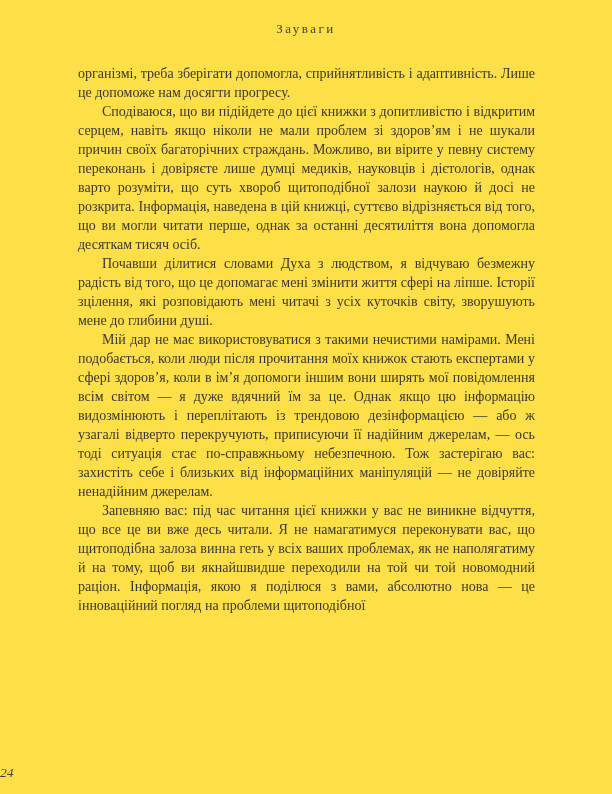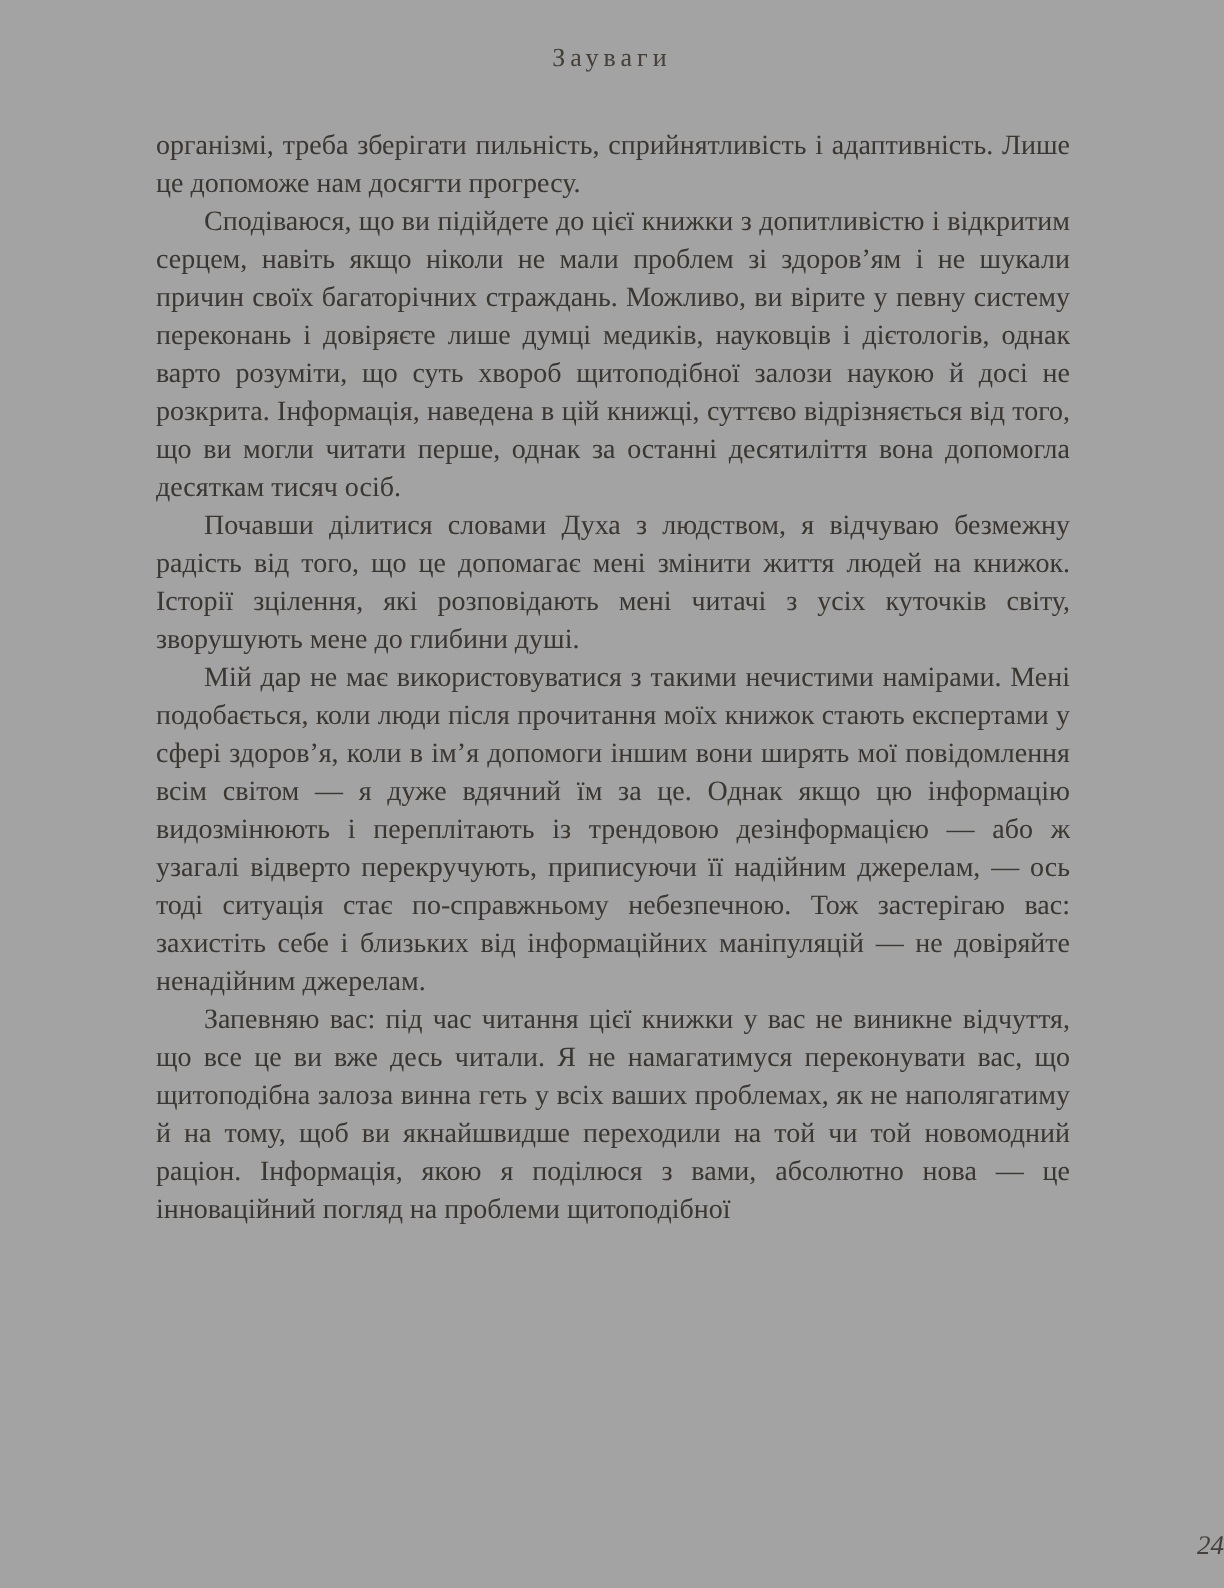--- a/index.html
+++ b/index.html
@@ -5,21 +5,21 @@
   html, body {
     margin: 0;
     padding: 0;
     background: #e9e7e3;
   }
   .book-page {
     position: relative;
     width: 612px;
     height: 794px;
     margin: 0 auto;
-    background: #a3a3a3;
+    background: #fde047;
     box-sizing: border-box;
     overflow: hidden;
     font-family: "Liberation Serif", "DejaVu Serif", serif;
     color: #3a3631;
   }
   .running-head {
     margin: 0;
     padding-top: 21px;
     text-align: center;
     font-size: 13px;
@@ -42,36 +42,36 @@
     text-indent: 24px;
   }
   .text-block p.no-indent {
     text-indent: 0;
   }
   .folio {
     position: absolute;
     bottom: 13px;
     left: 0;
     width: 100%;
-    text-align: right;
+    text-align: left;
     font-size: 13.5px;
     color: #444039;
     font-style: italic;
   }
 </style>
 </head>
 <body>
 
 <div class="book-page">
 
   <h1 class="running-head">Зауваги</h1>
 
   <div class="text-block">
-    <p class="no-indent">організмі, треба зберігати пильність, сприйнятливість і адаптивність. Лише це допоможе нам досягти прогресу.</p>
+    <p class="no-indent">організмі, треба зберігати допомогла, сприйнятливість і адаптивність. Лише це допоможе нам досягти прогресу.</p>
     <p>Сподіваюся, що ви підійдете до цієї книжки з допитливістю і відкритим серцем, навіть якщо ніколи не мали проблем зі здоров’ям і не шукали причин своїх багаторічних страждань. Можливо, ви вірите у певну систему переконань і довіряєте лише думці медиків, науковців і дієтологів, однак варто розуміти, що суть хвороб щитоподібної залози наукою й досі не розкрита. Інформація, наведена в цій книжці, суттєво відрізняється від того, що ви могли читати перше, однак за останні десятиліття вона допомогла десяткам тисяч осіб.</p>
-    <p>Почавши ділитися словами Духа з людством, я відчуваю безмежну радість від того, що це допомагає мені змінити життя людей на книжок. Історії зцілення, які розповідають мені читачі з усіх куточків світу, зворушують мене до глибини душі.</p>
+    <p>Почавши ділитися словами Духа з людством, я відчуваю безмежну радість від того, що це допомагає мені змінити життя сфері на ліпше. Історії зцілення, які розповідають мені читачі з усіх куточків світу, зворушують мене до глибини душі.</p>
     <p>Мій дар не має використовуватися з такими нечистими намірами. Мені подобається, коли люди після прочитання моїх книжок стають експертами у сфері здоров’я, коли в ім’я допомоги іншим вони ширять мої повідомлення всім світом — я дуже вдячний їм за це. Однак якщо цю інформацію видозмінюють і переплітають із трендовою дезінформацією — або ж узагалі відверто перекручують, приписуючи її надійним джерелам, — ось тоді ситуація стає по-справжньому небезпечною. Тож застерігаю вас: захистіть себе і близьких від інформаційних маніпуляцій — не довіряйте ненадійним джерелам.</p>
     <p>Запевняю вас: під час читання цієї книжки у вас не виникне відчуття, що все це ви вже десь читали. Я не намагатимуся переконувати вас, що щитоподібна залоза винна геть у всіх ваших проблемах, як не наполягатиму й на тому, щоб ви якнайшвидше переходили на той чи той новомодний раціон. Інформація, якою я поділюся з вами, абсолютно нова — це інноваційний погляд на проблеми щитоподібної</p>
   </div>
 
   <div class="folio">24</div>
 
 </div>
 
 </body></html>

